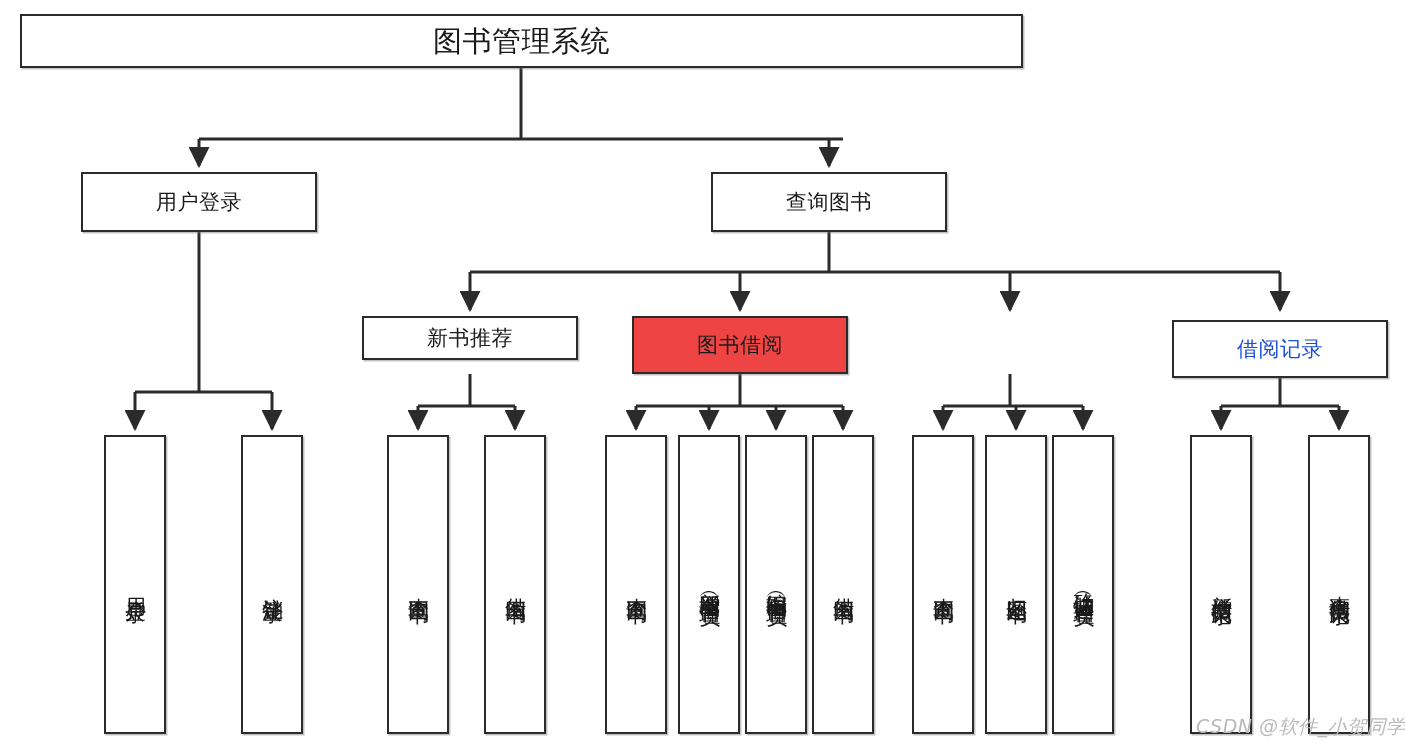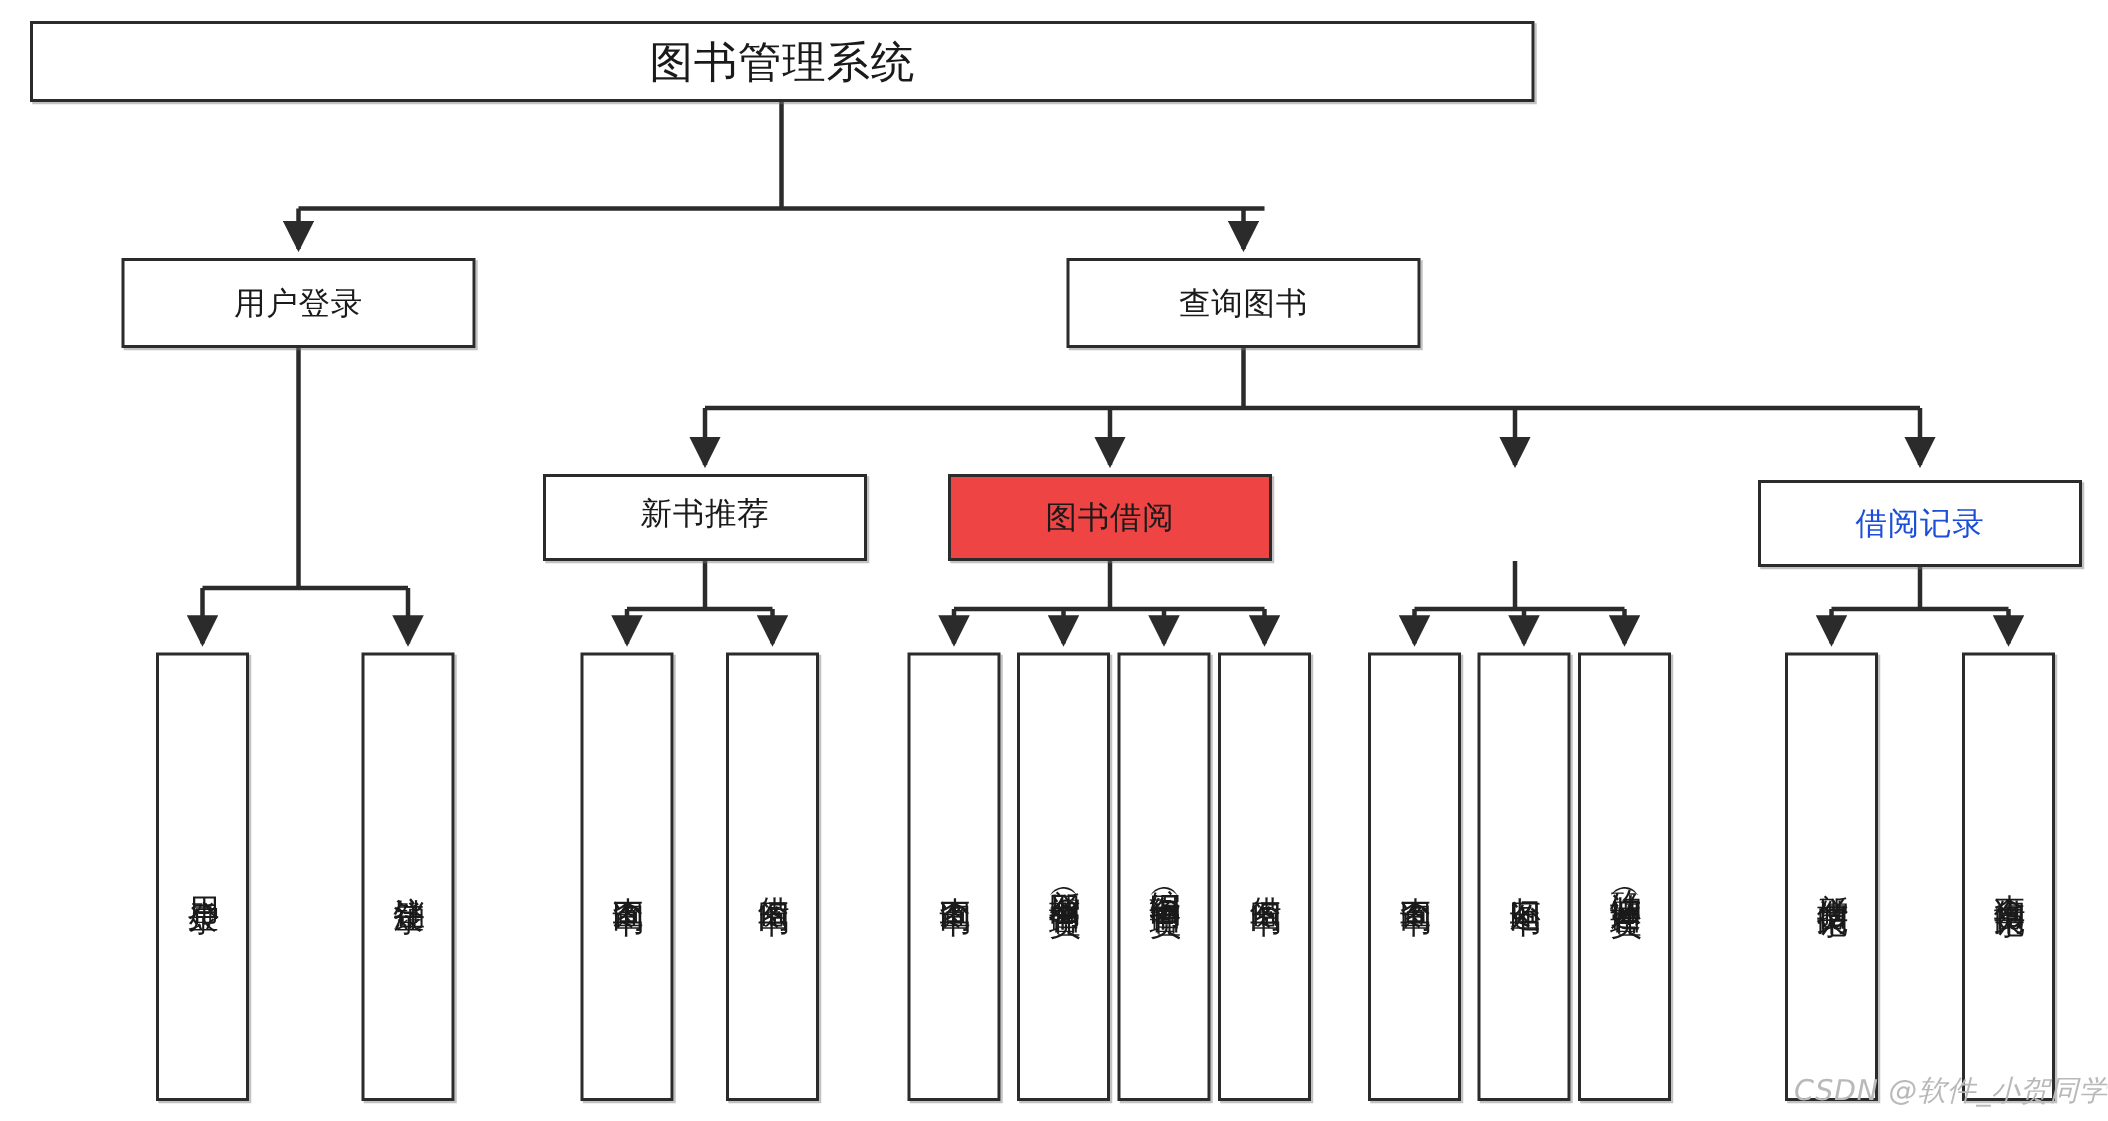--- a/index.html
+++ b/index.html
@@ -134,21 +134,21 @@
     <span class="label">图书管理系统</span>
   </div>
 
   <div class="node h" style="left: 81px; top: 172px; width: 236px; height: 60px; border-color: rgb(43, 43, 43); background: rgb(255, 255, 255); color: rgb(26, 26, 26);">
     <span class="label">用户登录</span>
   </div>
   <div class="node h" style="left: 711px; top: 172px; width: 236px; height: 60px; border-color: rgb(43, 43, 43); background: rgb(255, 255, 255); color: rgb(26, 26, 26);">
     <span class="label">查询图书</span>
   </div>
 
-  <div class="node h" style="left: 362px; top: 316px; width: 216px; height: 58px; border-color: rgb(43, 43, 43); background: rgb(255, 255, 255); color: rgb(26, 26, 26); font-family: Liberation Mono, monospace;">
+  <div class="node h" style="left: 362px; top: 316px; width: 216px; height: 44px; border-color: rgb(43, 43, 43); background: rgb(255, 255, 255); color: rgb(26, 26, 26);">
     <span class="label">新书推荐</span>
   </div>
   <div class="node h" style="left: 632px; top: 316px; width: 216px; height: 58px; border-color: rgb(43, 43, 43); background: #ef4444; color: rgb(26, 26, 26);">
     <span class="label">图书借阅</span>
   </div>
   <div class="node h" style="left: 1172px; top: 320px; width: 216px; height: 58px; border-color: rgb(43, 43, 43); background: rgb(255, 255, 255); color: #1d4ed8;">
     <span class="label">借阅记录</span>
   </div>
 
   <div class="node v" style="left: 104px; top: 435px; width: 62px; height: 299px; border-color: rgb(43, 43, 43); background: rgb(255, 255, 255); color: rgb(26, 26, 26);">

